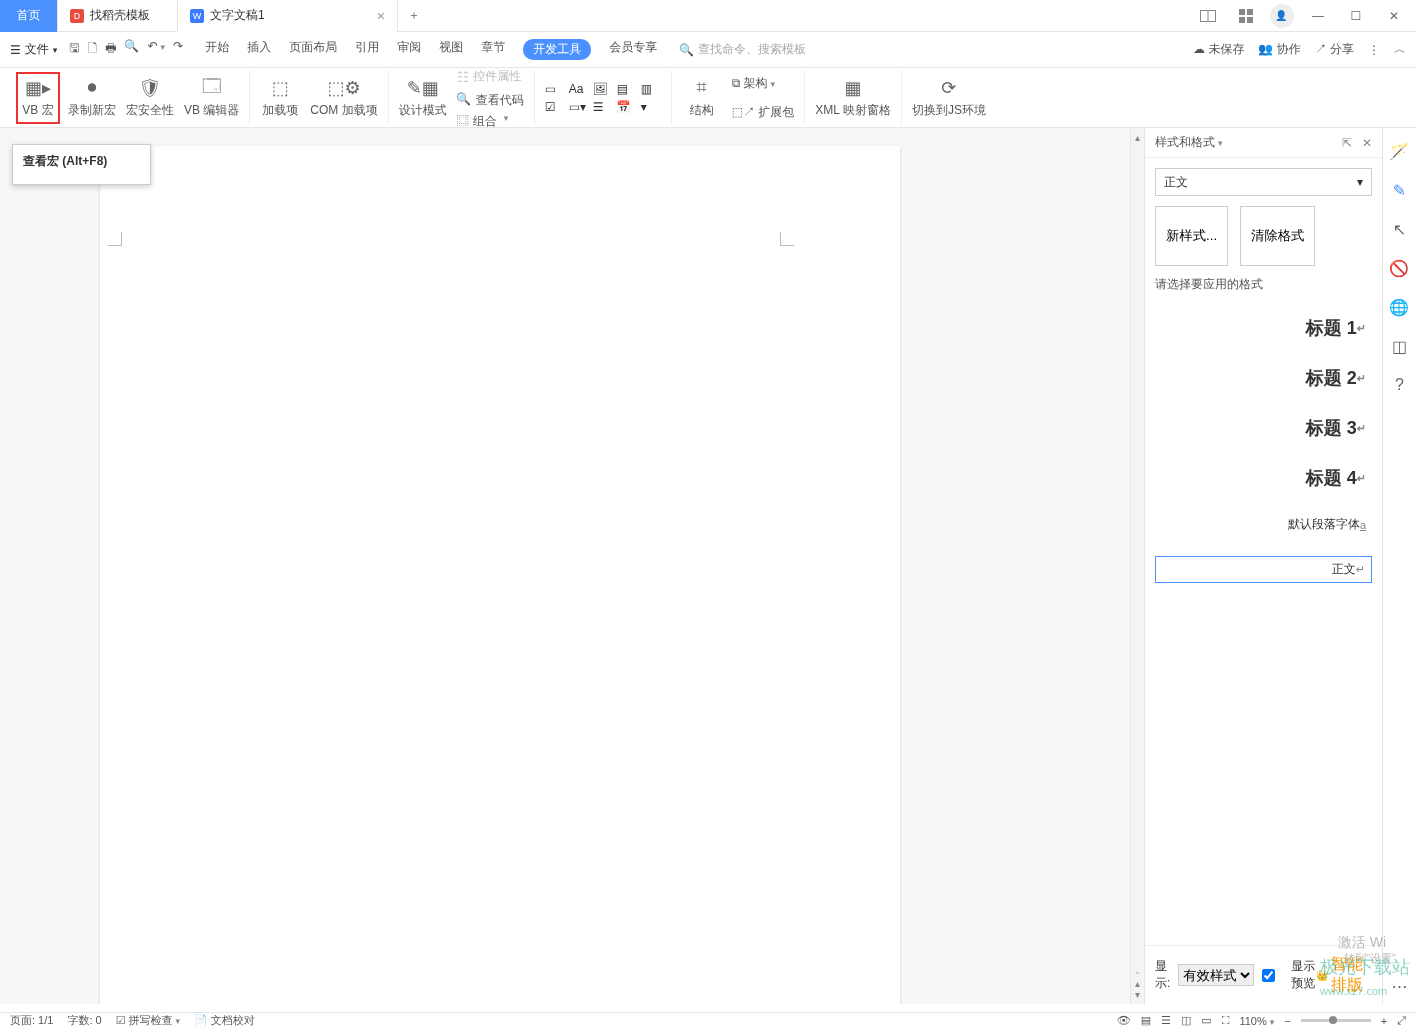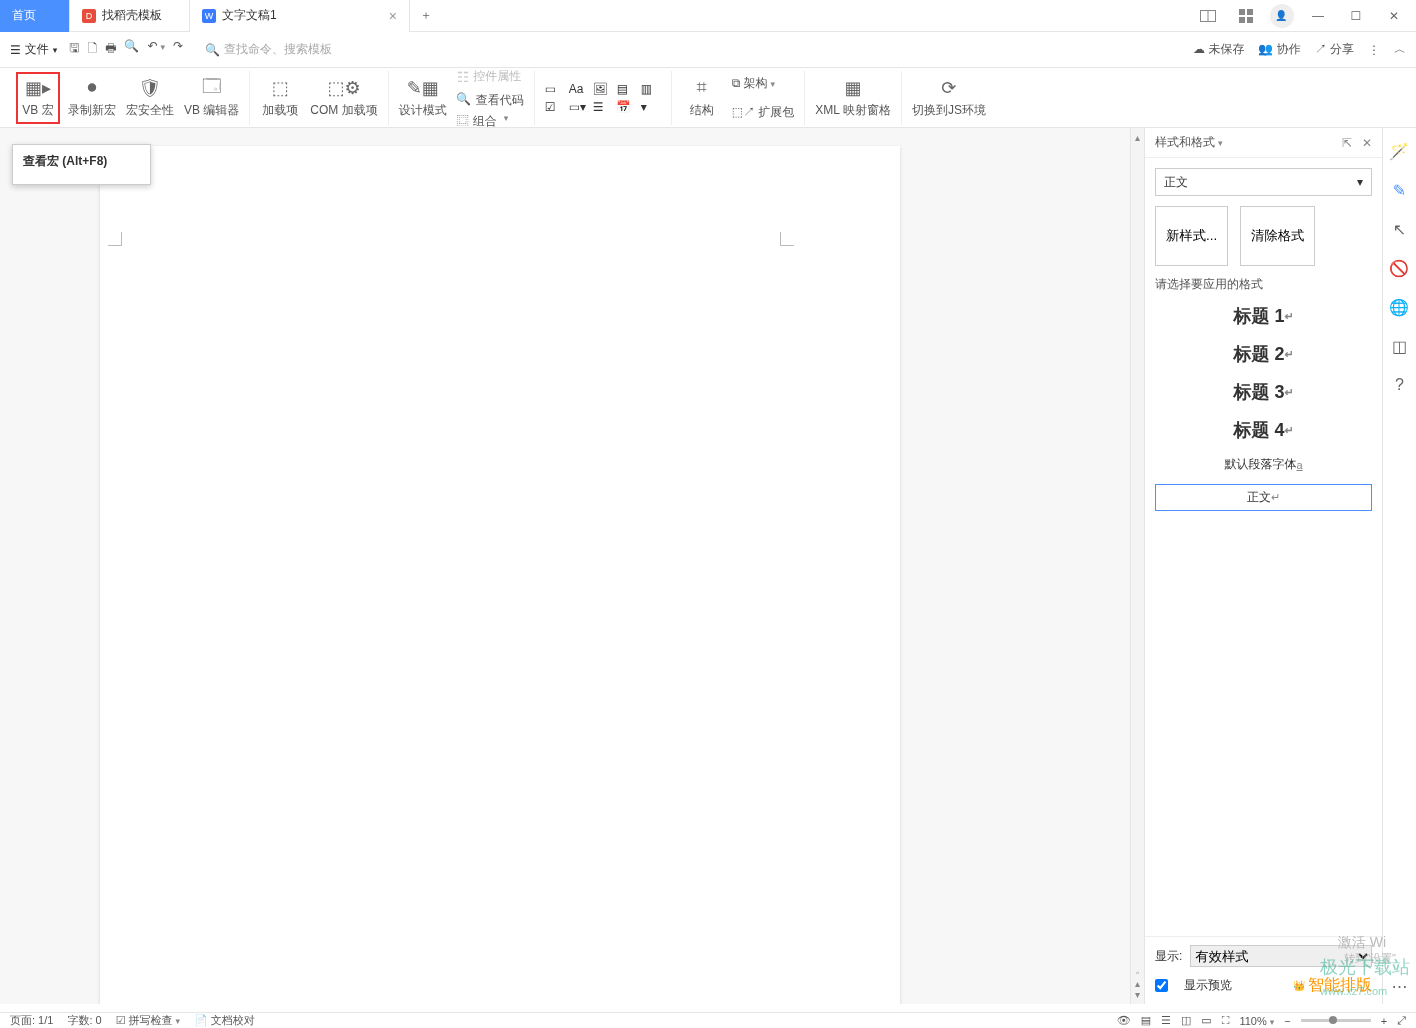--- a/index.html
+++ b/index.html
@@ -1,19 +1,19 @@
 <!DOCTYPE html>
 <html><head>
 <meta charset="utf-8">
 <style>
 *{box-sizing:border-box;margin:0;padding:0;font-family:"Microsoft YaHei",sans-serif;}
 body{width:1416px;height:1028px;background:#fff;overflow:hidden;position:relative;font-size:12px;color:#333;}
 .titlebar{height:32px;display:flex;align-items:center;background:#fff;border-bottom:1px solid #e5e5e5;}
 .tab{height:32px;display:flex;align-items:center;padding:0 12px;gap:6px;border-right:1px solid #e5e5e5;}
-.tab.home{background:#4a90ff;color:#fff;width:70px;justify-content:flex-start;}
+.tab.home{background:#4a90ff;color:#fff;width:58px;justify-content:center;}
 .tab.tpl{width:120px;}
 .tab.doc{background:#fff;width:220px;justify-content:space-between;}
 .tab-icon{width:14px;height:14px;display:inline-flex;align-items:center;justify-content:center;}
 .tab-icon.red{background:#e74c3c;color:#fff;border-radius:2px;font-size:9px;}
 .tab-icon.blue{background:#3a7cff;color:#fff;border-radius:2px;font-size:9px;}
 .tab-close{color:#999;font-size:14px;}
 .tab-plus{width:32px;display:flex;justify-content:center;color:#666;}
 .titlebar-right{margin-left:auto;display:flex;align-items:center;gap:10px;padding-right:8px;color:#666;}
 .win-btn{width:28px;height:28px;display:flex;align-items:center;justify-content:center;}
 .avatar{width:24px;height:24px;border-radius:50%;background:#eee;display:flex;align-items:center;justify-content:center;font-size:10px;color:#888;}
@@ -43,26 +43,26 @@
 .tooltip .tt-body{color:#555;line-height:1.6;}
 .scroll-col{width:14px;background:#f4f4f4;border-left:1px solid #e5e5e5;display:flex;flex-direction:column;justify-content:space-between;align-items:center;padding:4px 0;color:#888;font-size:10px;}
 .side-panel{width:238px;border-left:1px solid #e5e5e5;display:flex;flex-direction:column;background:#fff;}
 .sp-head{height:30px;display:flex;align-items:center;padding:0 10px;border-bottom:1px solid #eee;color:#555;}
 .sp-head .sp-r{margin-left:auto;display:flex;gap:10px;color:#888;}
 .sp-sel{margin:10px;border:1px solid #ccc;height:28px;display:flex;align-items:center;padding:0 8px;justify-content:space-between;}
 .sp-btns{display:flex;gap:12px;padding:0 10px 10px;}
 .sp-btn{border:1px solid #ccc;padding:20px 10px;background:#fff;}
 .sp-label{padding:0 10px 8px;color:#555;}
 .style-list{padding:0 10px;display:flex;flex-direction:column;gap:8px;}
-.style-item{display:flex;justify-content:center;align-items:center;padding:3px 6px;font-size:18px;font-family:"SimSun",serif;}
+.style-item{display:flex;justify-content:flex-end;align-items:center;padding:3px 6px;font-size:18px;font-family:"SimSun",serif;margin-top:12px;}
 .style-item.h{font-weight:700;}
 .style-item.small{font-size:12px;font-family:"Microsoft YaHei",sans-serif;}
 .style-item.selected{border:1px solid #4a90ff;padding:4px 6px;}
 .style-item .ret{font-size:11px;color:#888;}
-.sp-footer{margin-top:auto;border-top:1px solid #eee;padding:8px 10px;display:flex;flex-direction:column;gap:8px;}
+.sp-footer{margin-top:auto;border-top:1px solid #eee;padding:8px 10px;display:flex;gap:8px;}
 .sp-show{display:flex;align-items:center;gap:8px;}
 .sp-show select{flex:1;border:1px solid #ccc;height:22px;}
 .sp-preview{display:flex;align-items:center;gap:16px;}
 .smart{color:#ff9800;font-size:16px;display:flex;align-items:center;gap:2px;justify-content:flex-end;}
 .smart::before{content:"👑";font-size:10px;}
 .right-rail{width:34px;border-left:1px solid #e5e5e5;display:flex;flex-direction:column;align-items:center;gap:20px;padding-top:14px;color:#666;font-size:16px;}
 .right-rail .active{color:#4a90ff;}
 .statusbar{position:absolute;bottom:0;left:0;right:0;height:16px;border-top:1px solid #e5e5e5;display:flex;align-items:center;padding:0 10px;font-size:11px;color:#555;background:#fff;}
 .statusbar .sb-l{display:flex;gap:14px;align-items:center;}
 .statusbar .sb-r{margin-left:auto;display:flex;gap:10px;align-items:center;}
@@ -120,20 +120,31 @@
     <span style="font-size:9px;">▾</span>
   </div>
   <div class="qa-icons">
     <span>🖫</span>
     <span>🗋</span>
     <span>🖶</span>
     <span>🔍</span>
     <span class="drop">↶</span>
     <span>↷</span>
   </div>
+  <div class="mtabs">
+    <span class="mtab">开始</span>
+    <span class="mtab">插入</span>
+    <span class="mtab">页面布局</span>
+    <span class="mtab">引用</span>
+    <span class="mtab">审阅</span>
+    <span class="mtab">视图</span>
+    <span class="mtab">章节</span>
+    <span class="mtab active">开发工具</span>
+    <span class="mtab">会员专享</span>
+  </div>
   <div class="search">
     <span>🔍</span>
     <span>查找命令、搜索模板</span>
   </div>
   <div class="menubar-right">
     <span>☁ <span>未保存</span></span>
     <span>👥 <span>协作</span></span>
     <span>↗ <span>分享</span></span>
     <span>⋮</span>
     <span>︿</span>

